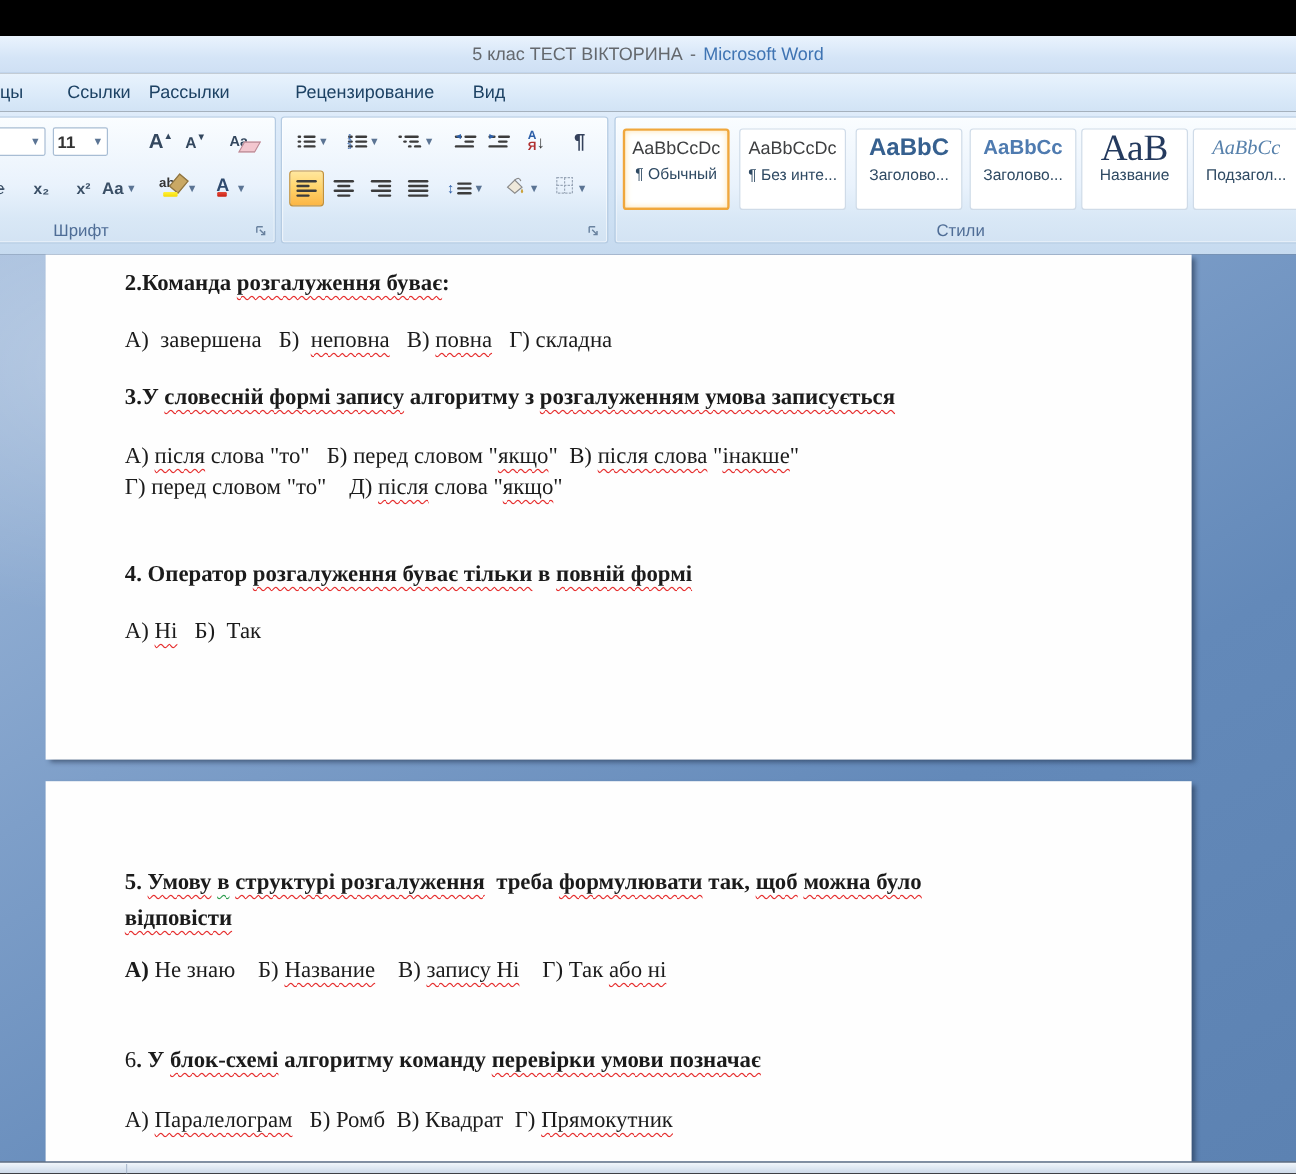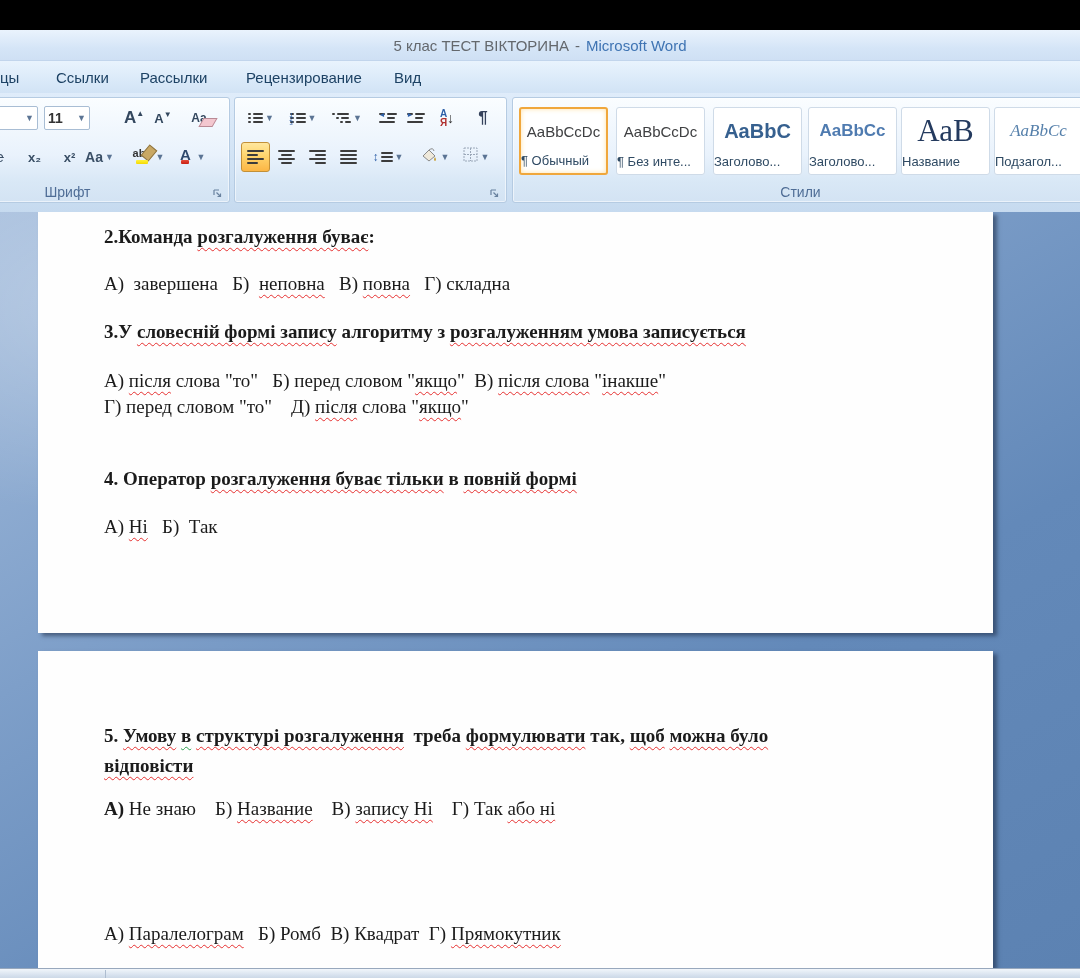--- a/index.html
+++ b/index.html
@@ -66,22 +66,22 @@
   .lines{display:flex;flex-direction:column;gap:2px;}
   .lines i{display:block;height:2px;background:#3c3c3c;border-radius:1px;}
   .lrow{display:flex;align-items:center;gap:2px;}
   .dot{width:3px;height:3px;background:#2d5fa8;border-radius:1px;flex:none;}
   .num{font-size:6px;color:#2d5fa8;width:4px;line-height:4px;flex:none;}
   .ln{height:2px;background:#3c3c3c;width:10px;border-radius:1px;}
   
   .stylecard{
     position:absolute;top:9px;width:89px;height:68px;background:#fff;
     border:1px solid #cfdbe8;border-radius:3px;box-sizing:border-box;
-    display:flex;flex-direction:column;align-items:flex-start;justify-content:flex-end;
-    padding-bottom:5px;overflow:hidden;
+    display:flex;flex-direction:column;align-items:center;justify-content:flex-end;
+    padding-bottom:21px;overflow:hidden;
   }
   .stylecard.sel{border:2px solid #f0a73c;box-shadow:inset 0 0 5px #ffe2a8;}
   .stylecard .sample{flex:1;display:flex;align-items:center;justify-content:center;width:100%;overflow:hidden;}
   .stylecard .sname{font-size:13px;color:#2f4a63;white-space:nowrap;}
   .s1 .sample,.s2 .sample{font-size:15px;color:#3f4042;}
   .s3 .sample{font-size:20px;font-weight:bold;color:#36608f;}
   .s4 .sample{font-size:17px;font-weight:bold;color:#4f7bb0;}
   .s5 .sample{font-family:"Liberation Serif",serif;font-size:31px;color:#243a5e;}
   .s6 .sample{font-family:"Liberation Serif",serif;font-style:italic;font-size:17px;color:#5680ab;}
   
@@ -119,21 +119,21 @@
 
 <div class="titlebar">
   <span>5 клас ТЕСТ ВІКТОРИНА</span>
   <span class="sep">-</span>
   <span class="app">Microsoft Word</span>
 </div>
 
 <div class="tabs-row">
   <span class="tab" style="left:-6px">цы</span>
   <span class="tab" style="left:50px">Ссылки</span>
-  <span class="tab" style="left:134px">Рассылки</span>
+  <span class="tab" style="left:118px">Рассылки</span>
   <span class="tab" style="left:240px">Рецензирование</span>
   <span class="tab" style="left:388px">Вид</span>
 </div>
 
 <div class="ribbon">
 
   <div class="rgroup" style="left:-95px;width:323px;">
     <div class="rrow" style="top:5px;width:100%;">
       <div class="combo" style="left:18px;width:114px;">
 
@@ -395,20 +395,21 @@
     <div class="para" style="top:158px;"><span>А) </span><span class="sq-red">після</span><span> слова "то"   Б) перед словом "</span><span class="sq-red">якщо</span><span>"  В) </span><span class="sq-red">після слова</span><span> "</span><span class="sq-red">інакше</span><span>"</span></div>
     <div class="para" style="top:184px;"><span>Г) перед словом "то"    Д) </span><span class="sq-red">після</span><span> слова "</span><span class="sq-red">якщо</span><span>"</span></div>
     <div class="para" style="top:256px;"><span class="b">4. Оператор </span><span class="b sq-red">розгалуження буває тільки</span><span class="b"> в </span><span class="b sq-red">повній формі</span></div>
     <div class="para" style="top:304px;"><span>А) </span><span class="sq-red">Ні</span><span>   Б)  Так</span></div>
   </div>
 
   <div class="page page2">
     <div class="para" style="top:74px;"><span class="b">5. </span><span class="b sq-red">Умову</span><span class="b"> </span><span class="b sq-green">в</span><span class="b"> </span><span class="b sq-red">структурі розгалуження</span><span class="b">  треба </span><span class="b sq-red">формулювати</span><span class="b"> так, </span><span class="b sq-red">щоб</span><span class="b"> </span><span class="b sq-red">можна було</span></div>
     <div class="para" style="top:104px;"><span class="b sq-red">відповісти</span></div>
     <div class="para" style="top:147px;"><span class="b">А)</span><span> Не знаю    Б) </span><span class="sq-red">Название</span><span>    В) </span><span class="sq-red">запису Ні</span><span>    Г) Так </span><span class="sq-red">або ні</span></div>
+    <div class="para" style="top:222px;"><span>6</span><span class="b">. У </span><span class="b sq-red">блок-схемі</span><span class="b"> алгоритму команду </span><span class="b sq-red">перевірки умови позначає</span></div>
     <div class="para" style="top:272px;"><span>А) </span><span class="sq-red">Паралелограм</span><span>   Б) Ромб  В) Квадрат  Г) </span><span class="sq-red">Прямокутник</span></div>
   </div>
 
 </div>
 
 <div class="bottom-bar">
   <span class="divider"></span>
 </div>
 
 </body></html>

